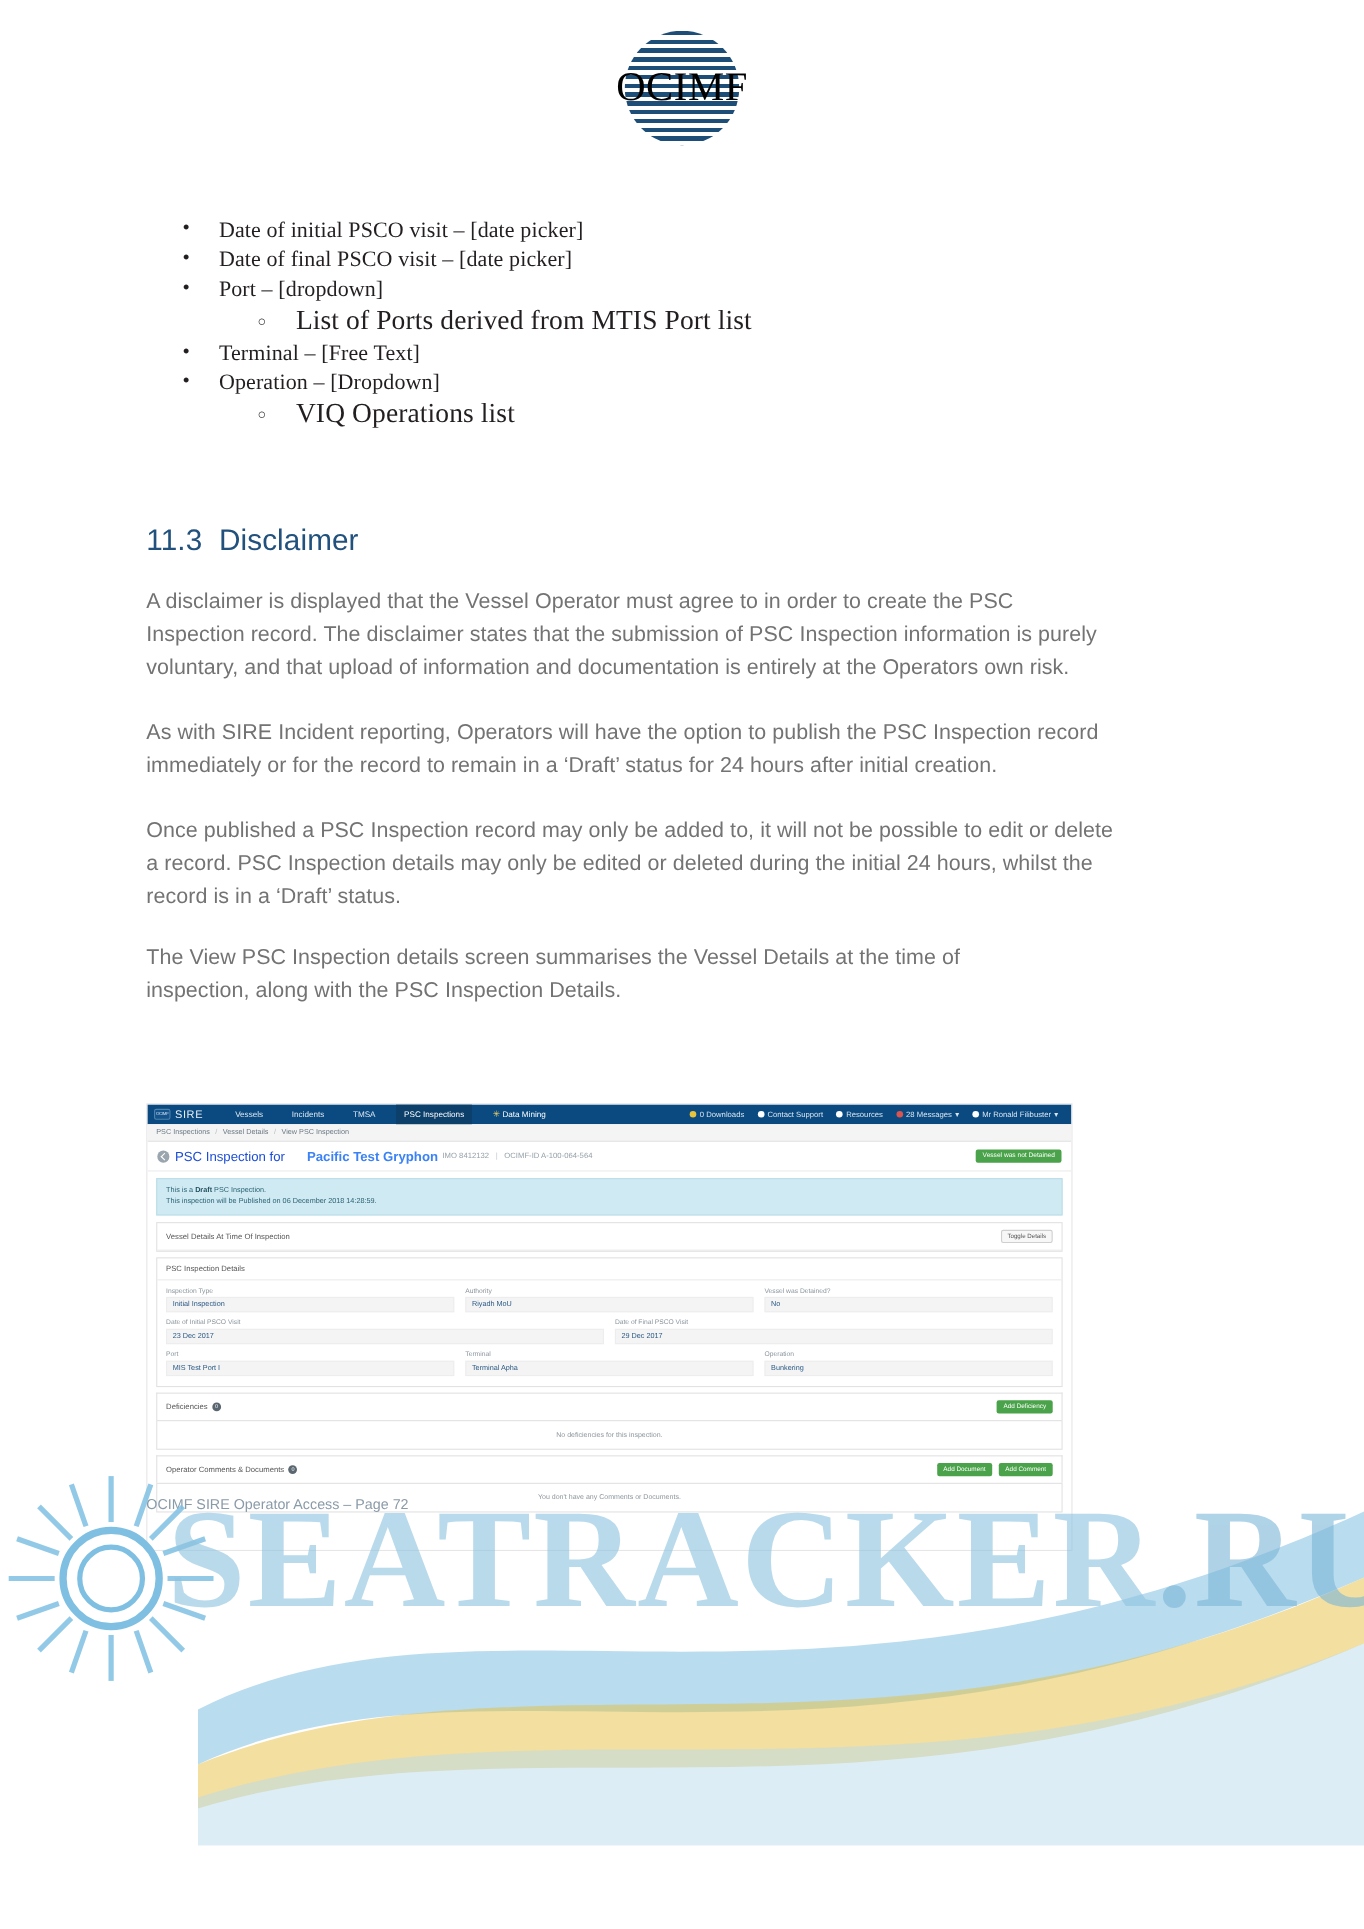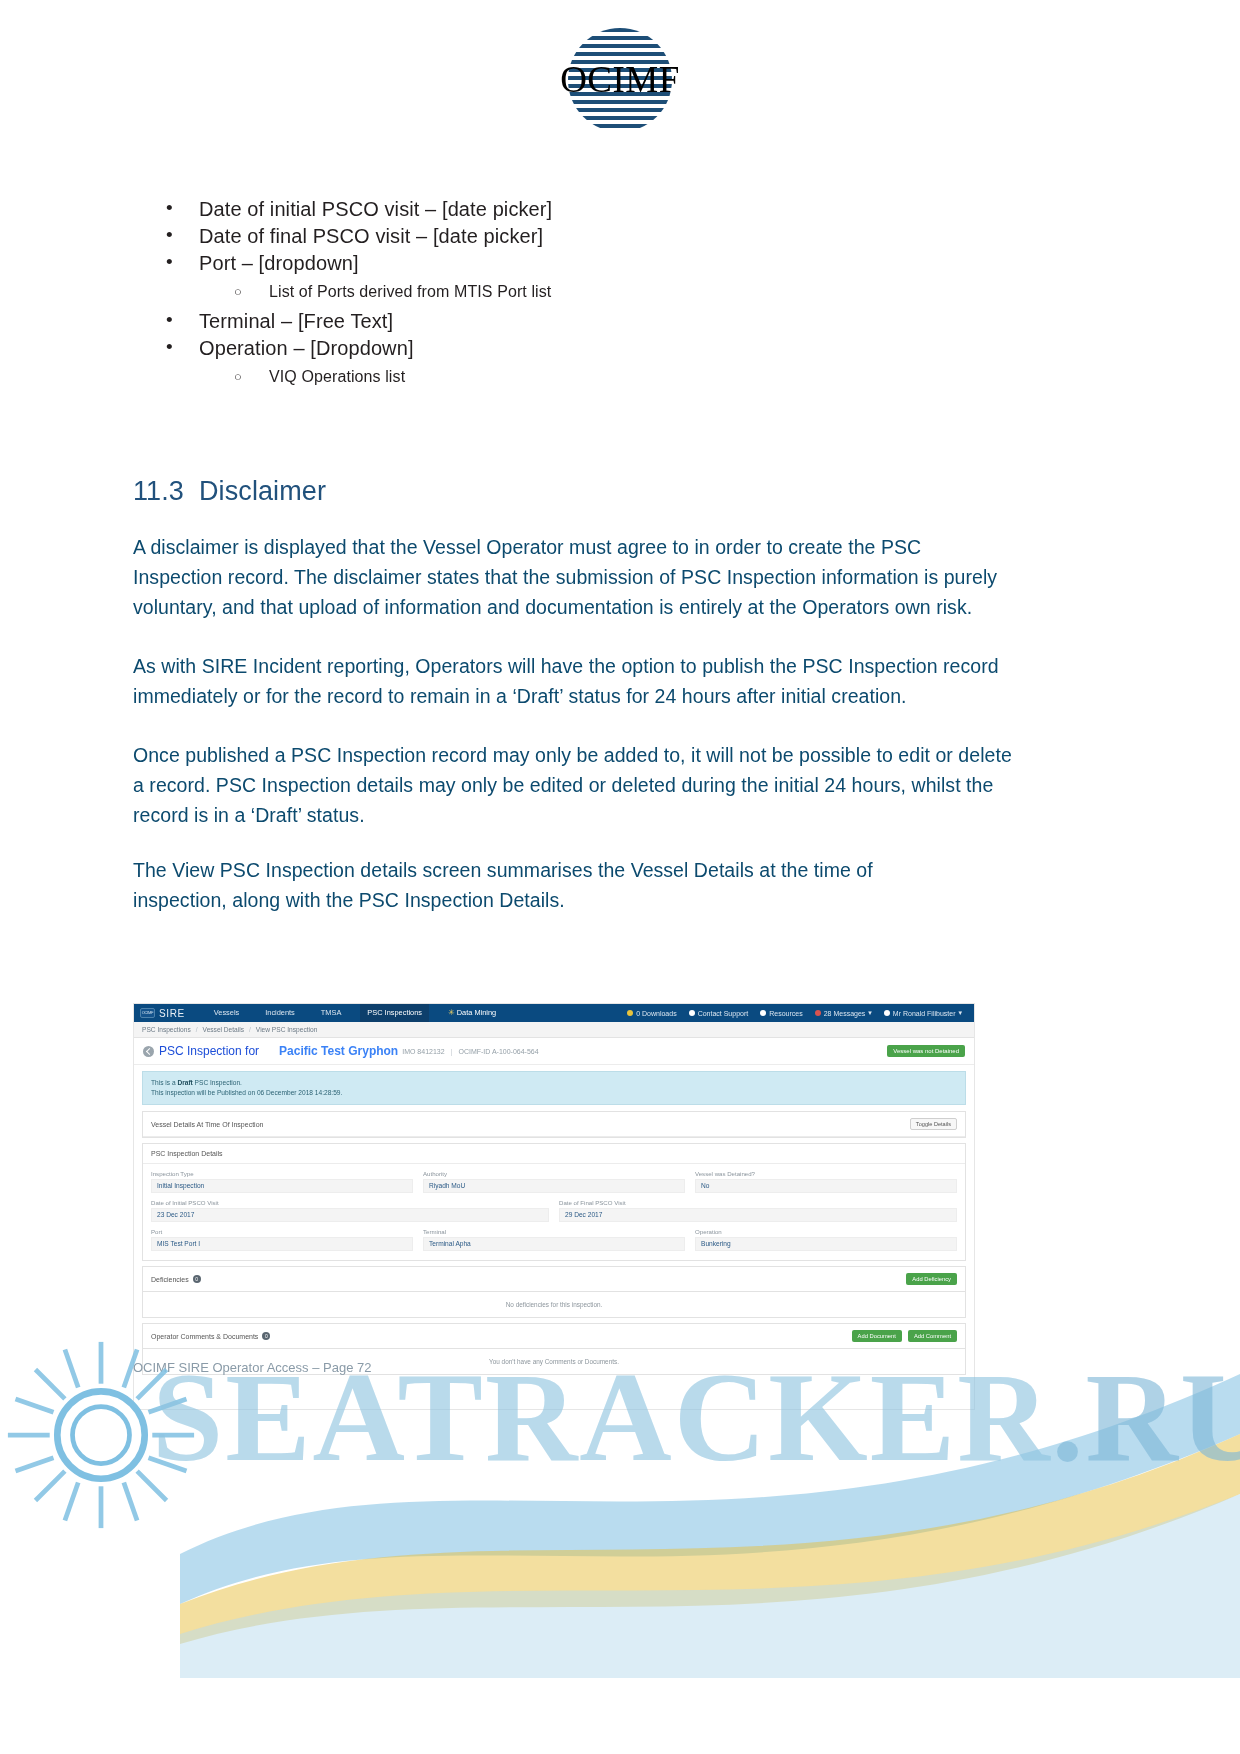--- a/index.html
+++ b/index.html
@@ -17,37 +17,37 @@
     background:repeating-linear-gradient(to bottom,
       #1d4e77 0px,#1d4e77 4px,#ffffff 4px,#ffffff 8px);}
   .logo-text{position:absolute;left:0;top:32px;width:146px;text-align:center;
     font-family:"Liberation Serif", serif;font-size:37px;letter-spacing:.5px;
     color:#000;line-height:40px;}
   .content{position:absolute;left:133px;top:196px;width:880px;}
 
   ul.lvl1{list-style:none;margin:0;padding:0;}
   ul.lvl1 > li{
     position:relative;padding-left:66px;font-size:20px;color:#231f20;
-    line-height:26px;margin-bottom:1px;letter-spacing:.1px;}
+    line-height:26px;margin-bottom:1px;letter-spacing:.1px;font-family:Liberation Serif, serif;}
   ul.lvl1 > li > .txt{display:block;}
   ul.lvl1 > li.has-bullet::before{
     content:"\2022";position:absolute;left:33px;top:-1px;font-size:19px;color:#231f20;}
   ul.lvl2{list-style:none;margin:0;padding:0;}
-  ul.lvl2 > li{position:relative;padding-left:70px;font-size:16px;color:#231f20;
+  ul.lvl2 > li{position:relative;padding-left:70px;font-size:25px;color:#231f20;
     line-height:31px;}
   ul.lvl2 > li::before{
     content:"\25CB";position:absolute;left:35px;top:0;font-size:13px;color:#231f20;}
 
   h2.sec{
     font-size:27px;font-weight:normal;color:#21517c;
     margin:0;letter-spacing:.1px;}
   h2.sec .num{display:inline-block;min-width:66px;}
 
   p.body{
-    font-size:19.5px;color:#0c4a6e;line-height:30px;margin:0;
+    font-size:19.5px;color:#737373;line-height:30px;margin:0;
     letter-spacing:.05px;}
 
   
   .app{
     position:absolute;left:133px;top:1003px;width:840px;height:405px;
     background:#ffffff;border:1px solid #e6e6e6;overflow:hidden;
     font-size:7px;color:#333;}
 
   .app-nav{height:18px;background:#0a4a80;display:flex;align-items:center;
     padding:0 6px;color:#ffffff;}

